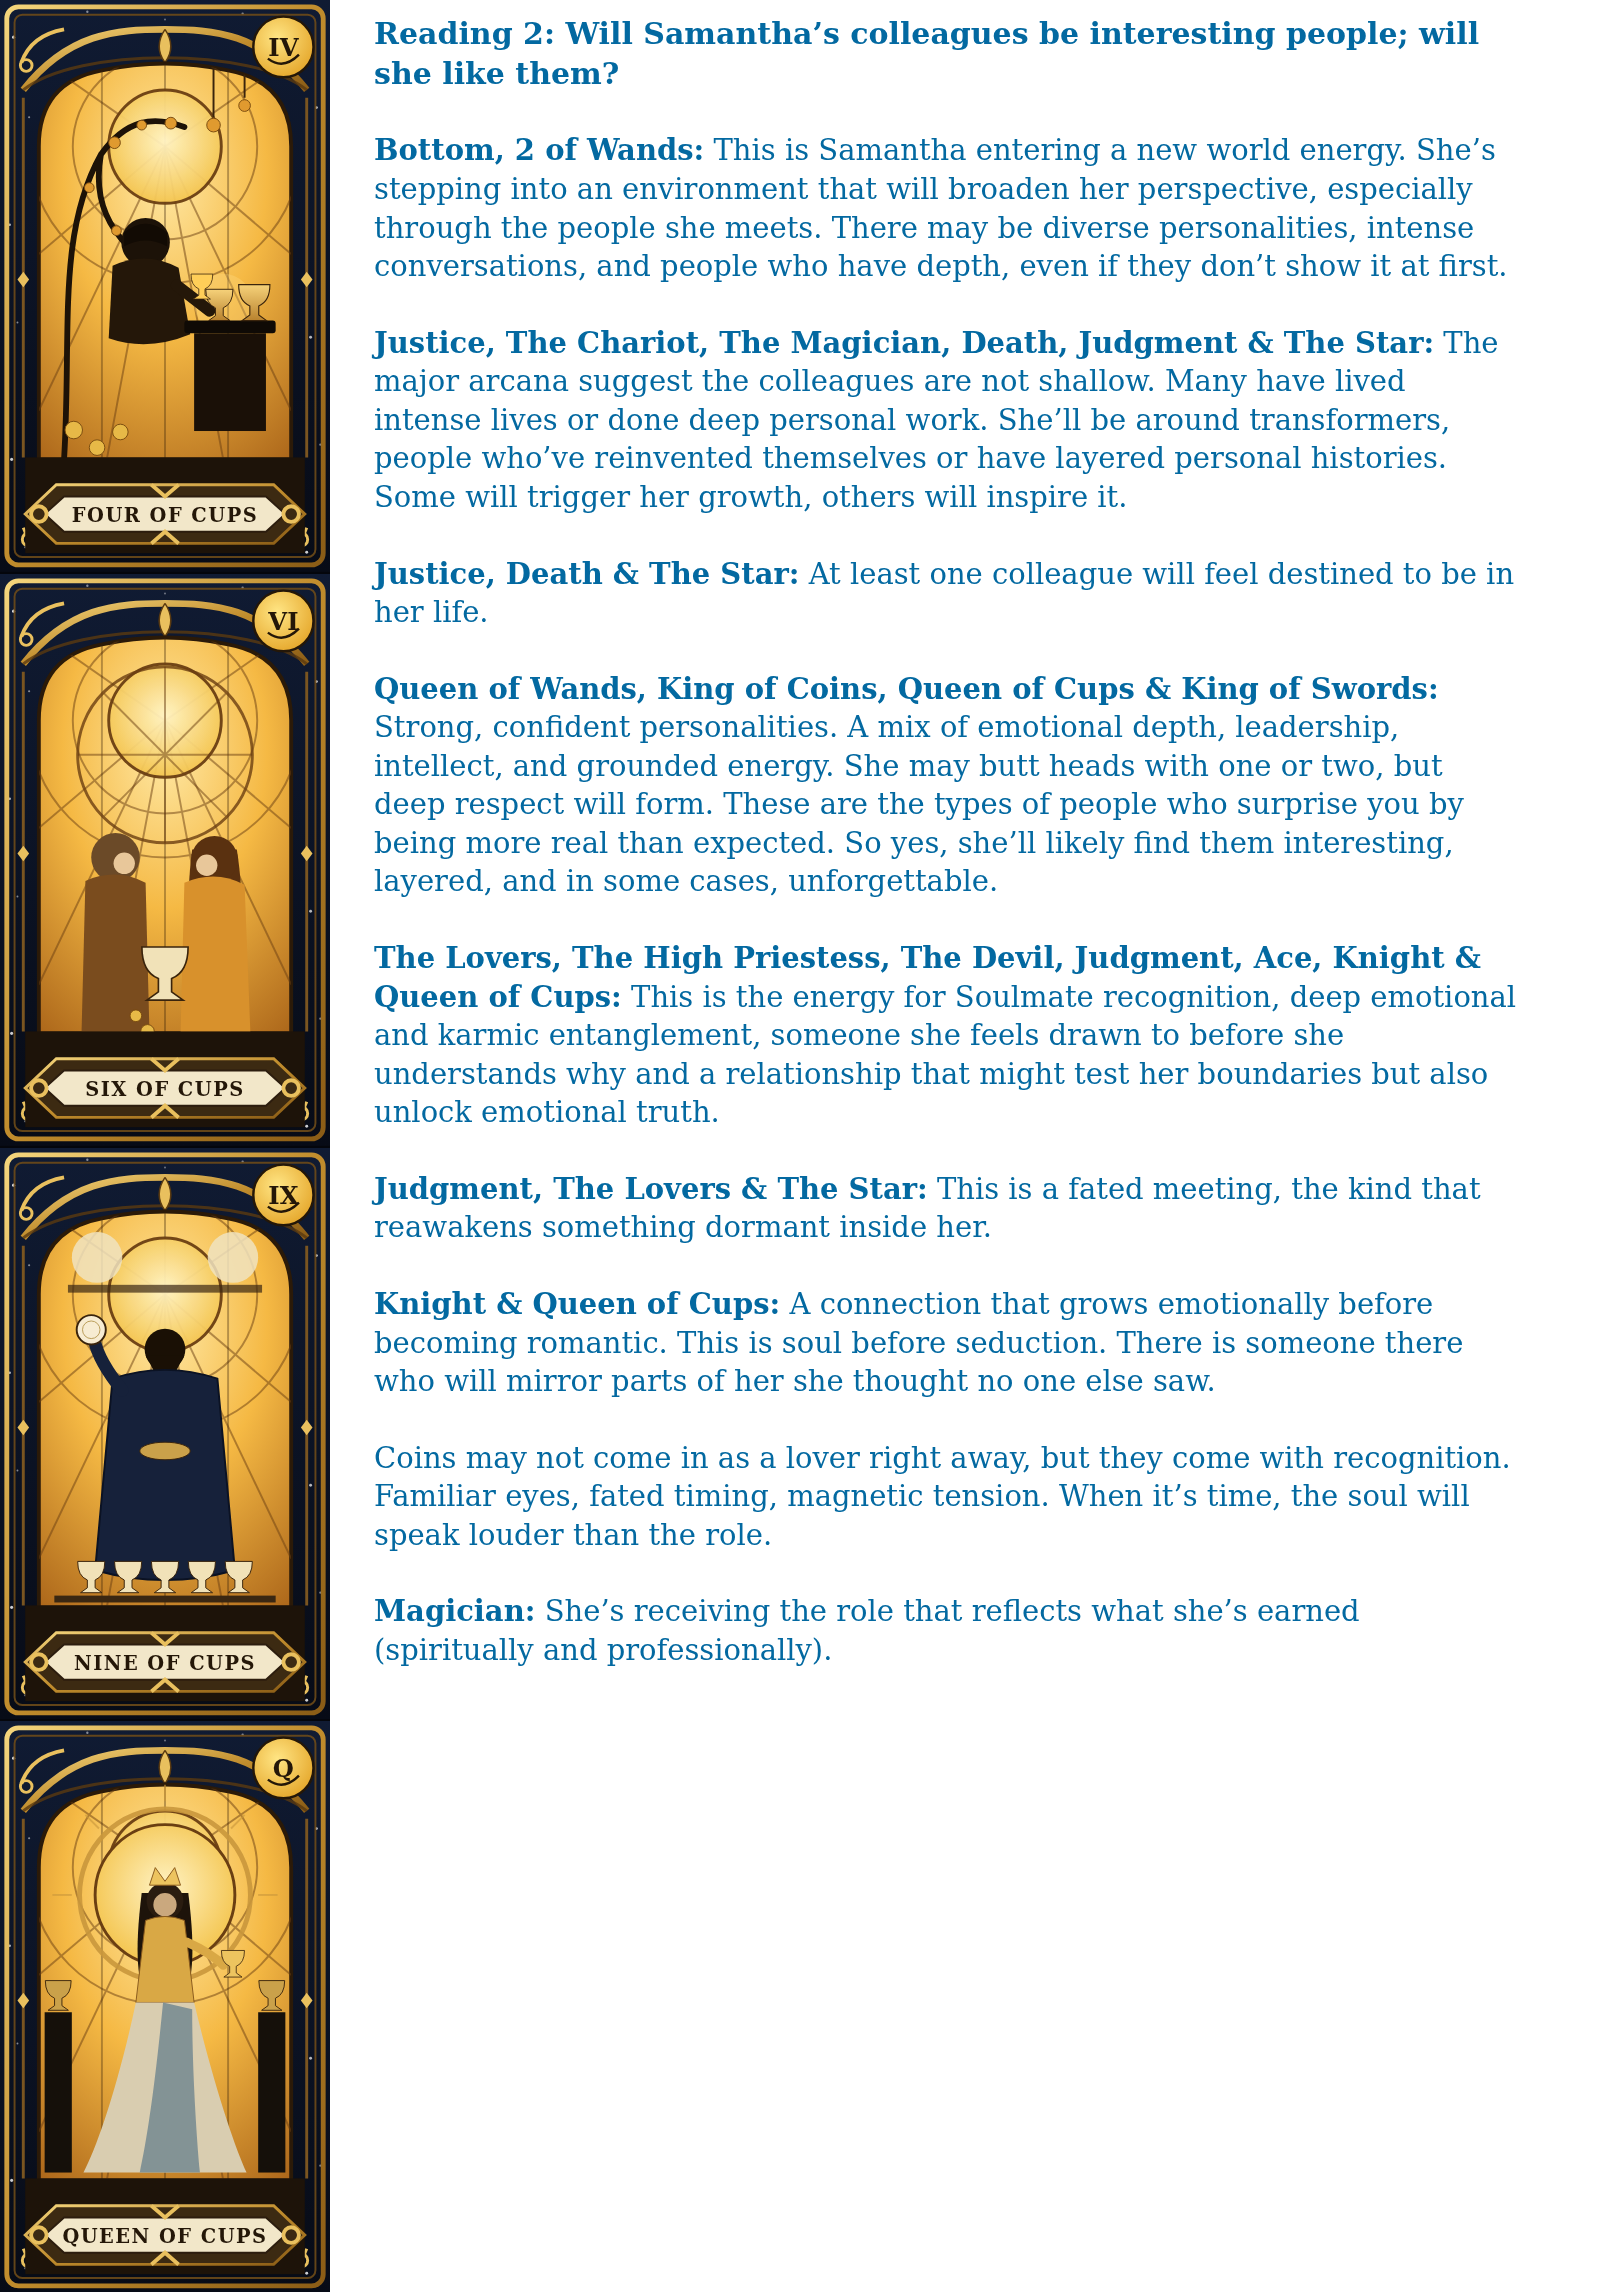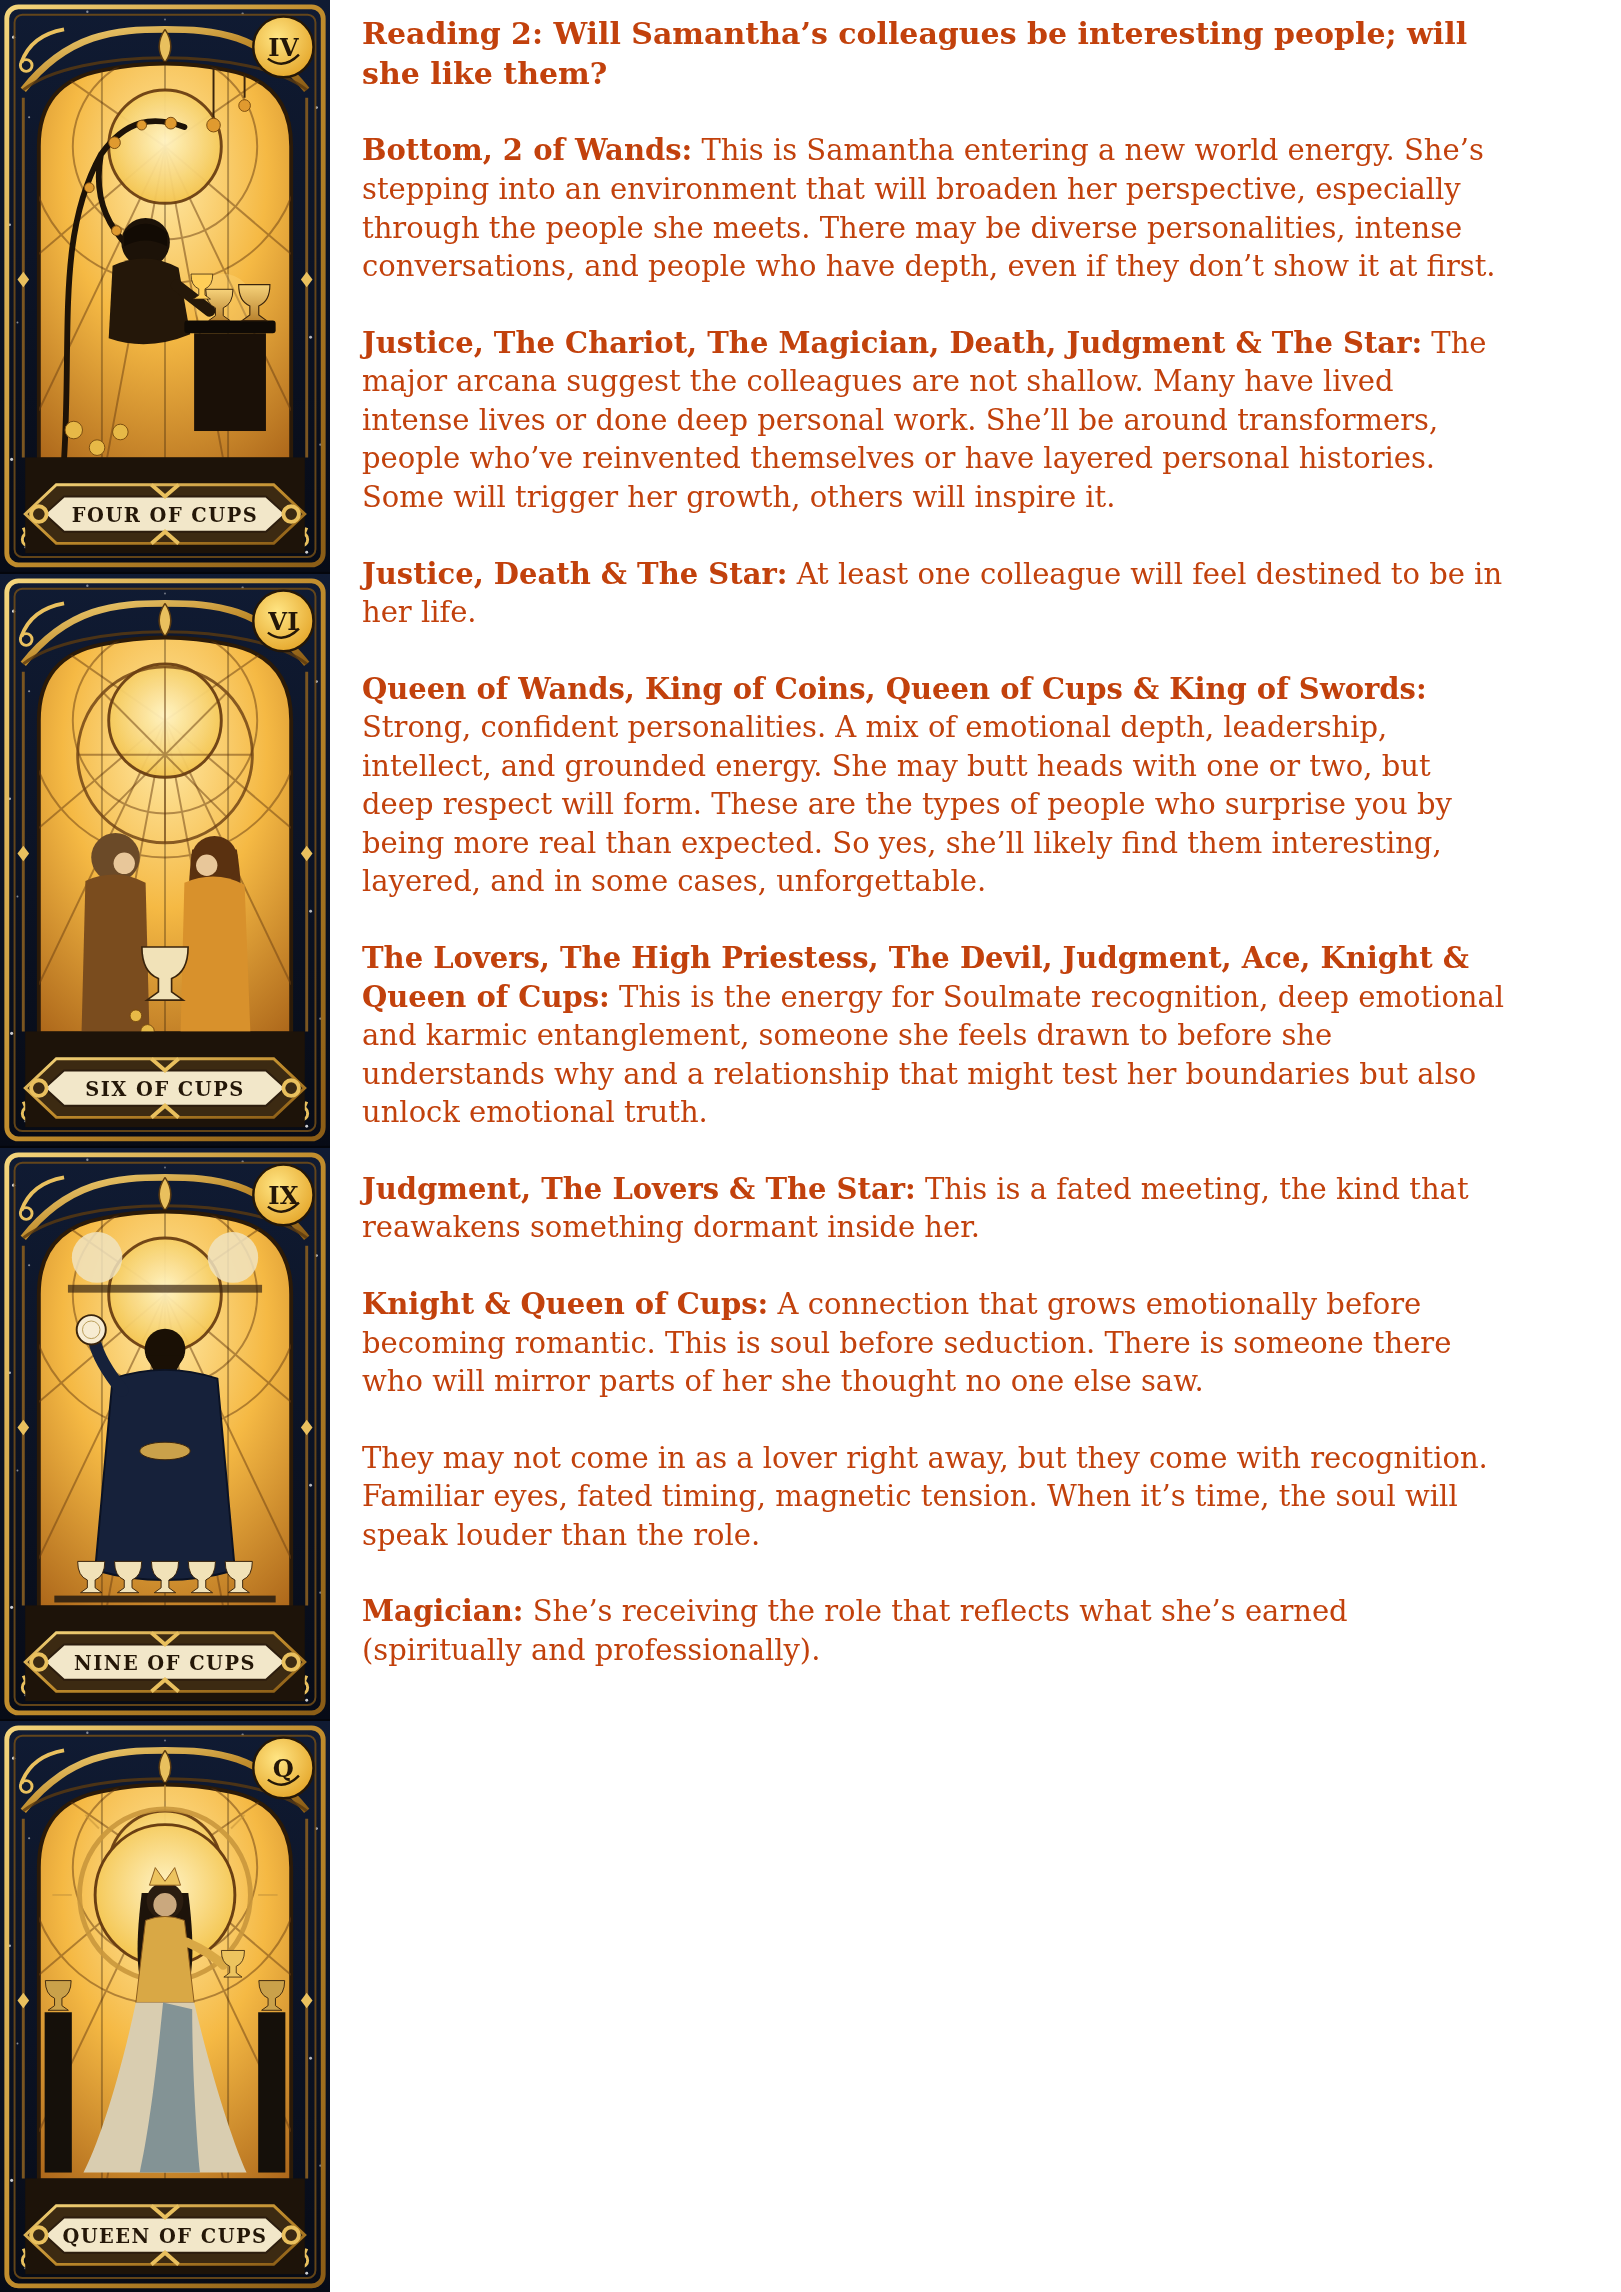--- a/index.html
+++ b/index.html
@@ -21,23 +21,23 @@
   .card:last-child{border-bottom:none;}
   .card svg{width:100%;height:100%;display:block;}
   .card .scene{display:none;}
   .card.scene-four  .scene-four{display:inline;}
   .card.scene-six   .scene-six{display:inline;}
   .card.scene-nine  .scene-nine{display:inline;}
   .card.scene-queen .scene-queen{display:inline;}
   
   .article{
     width:1147px;
-    margin-left:32px;
+    margin-left:44px;
     padding-top:13.7px;
-    color:#c2410c;
+    color:#0369a1;
     font-size:29px;
     line-height:1.33;
   }
   .block{margin:0 0 38px 0;}
   .block.heading{font-weight:bold;font-size:30px;}
   .block .b{font-weight:bold;}
 </style>
 </head>
 <body>
 
@@ -886,17 +886,17 @@
     </aside>
   <main class="article">
       <p class="block heading"><span class="b">Reading 2: Will Samantha’s colleagues be interesting people; will she like them?</span></p>
       <p class="block"><span class="b">Bottom, 2 of Wands:</span><span> This is Samantha entering a new world energy. She’s stepping into an environment that will broaden her perspective, especially through the people she meets. There may be diverse personalities, intense conversations, and people who have depth, even if they don’t show it at first.</span></p>
       <p class="block"><span class="b">Justice, The Chariot, The Magician, Death, Judgment &amp; The Star:</span><span> The major arcana suggest the colleagues are not shallow. Many have lived intense lives or done deep personal work. She’ll be around transformers, people who’ve reinvented themselves or have layered personal histories. Some will trigger her growth, others will inspire it.</span></p>
       <p class="block"><span class="b">Justice, Death &amp; The Star:</span><span> At least one colleague will feel destined to be in her life.</span></p>
       <p class="block"><span class="b">Queen of Wands, King of Coins, Queen of Cups &amp; King of Swords:</span><span> Strong, confident personalities. A mix of emotional depth, leadership, intellect, and grounded energy. She may butt heads with one or two, but deep respect will form. These are the types of people who surprise you by being more real than expected. So yes, she’ll likely find them interesting, layered, and in some cases, unforgettable.</span></p>
       <p class="block"><span class="b">The Lovers, The High Priestess, The Devil, Judgment, Ace, Knight &amp; Queen of Cups:</span><span> This is the energy for Soulmate recognition, deep emotional and karmic entanglement, someone she feels drawn to before she understands why and a relationship that might test her boundaries but also unlock emotional truth.</span></p>
       <p class="block"><span class="b">Judgment, The Lovers &amp; The Star:</span><span> This is a fated meeting, the kind that reawakens something dormant inside her.</span></p>
       <p class="block"><span class="b">Knight &amp; Queen of Cups:</span><span> A connection that grows emotionally before becoming romantic. This is soul before seduction. There is someone there who will mirror parts of her she thought no one else saw.</span></p>
-      <p class="block"><span>They may not come in as a lover right away, but they come with recognition. Familiar eyes, fated timing, magnetic tension. When it’s time, the soul will speak louder than the role.</span></p>
+      <p class="block"><span>Coins may not come in as a lover right away, but they come with recognition. Familiar eyes, fated timing, magnetic tension. When it’s time, the soul will speak louder than the role.</span></p>
       <p class="block"><span class="b">Magician:</span><span> She’s receiving the role that reflects what she’s earned (spiritually and professionally).</span></p>
     </main>
 </div>
 
 
 </body></html>

